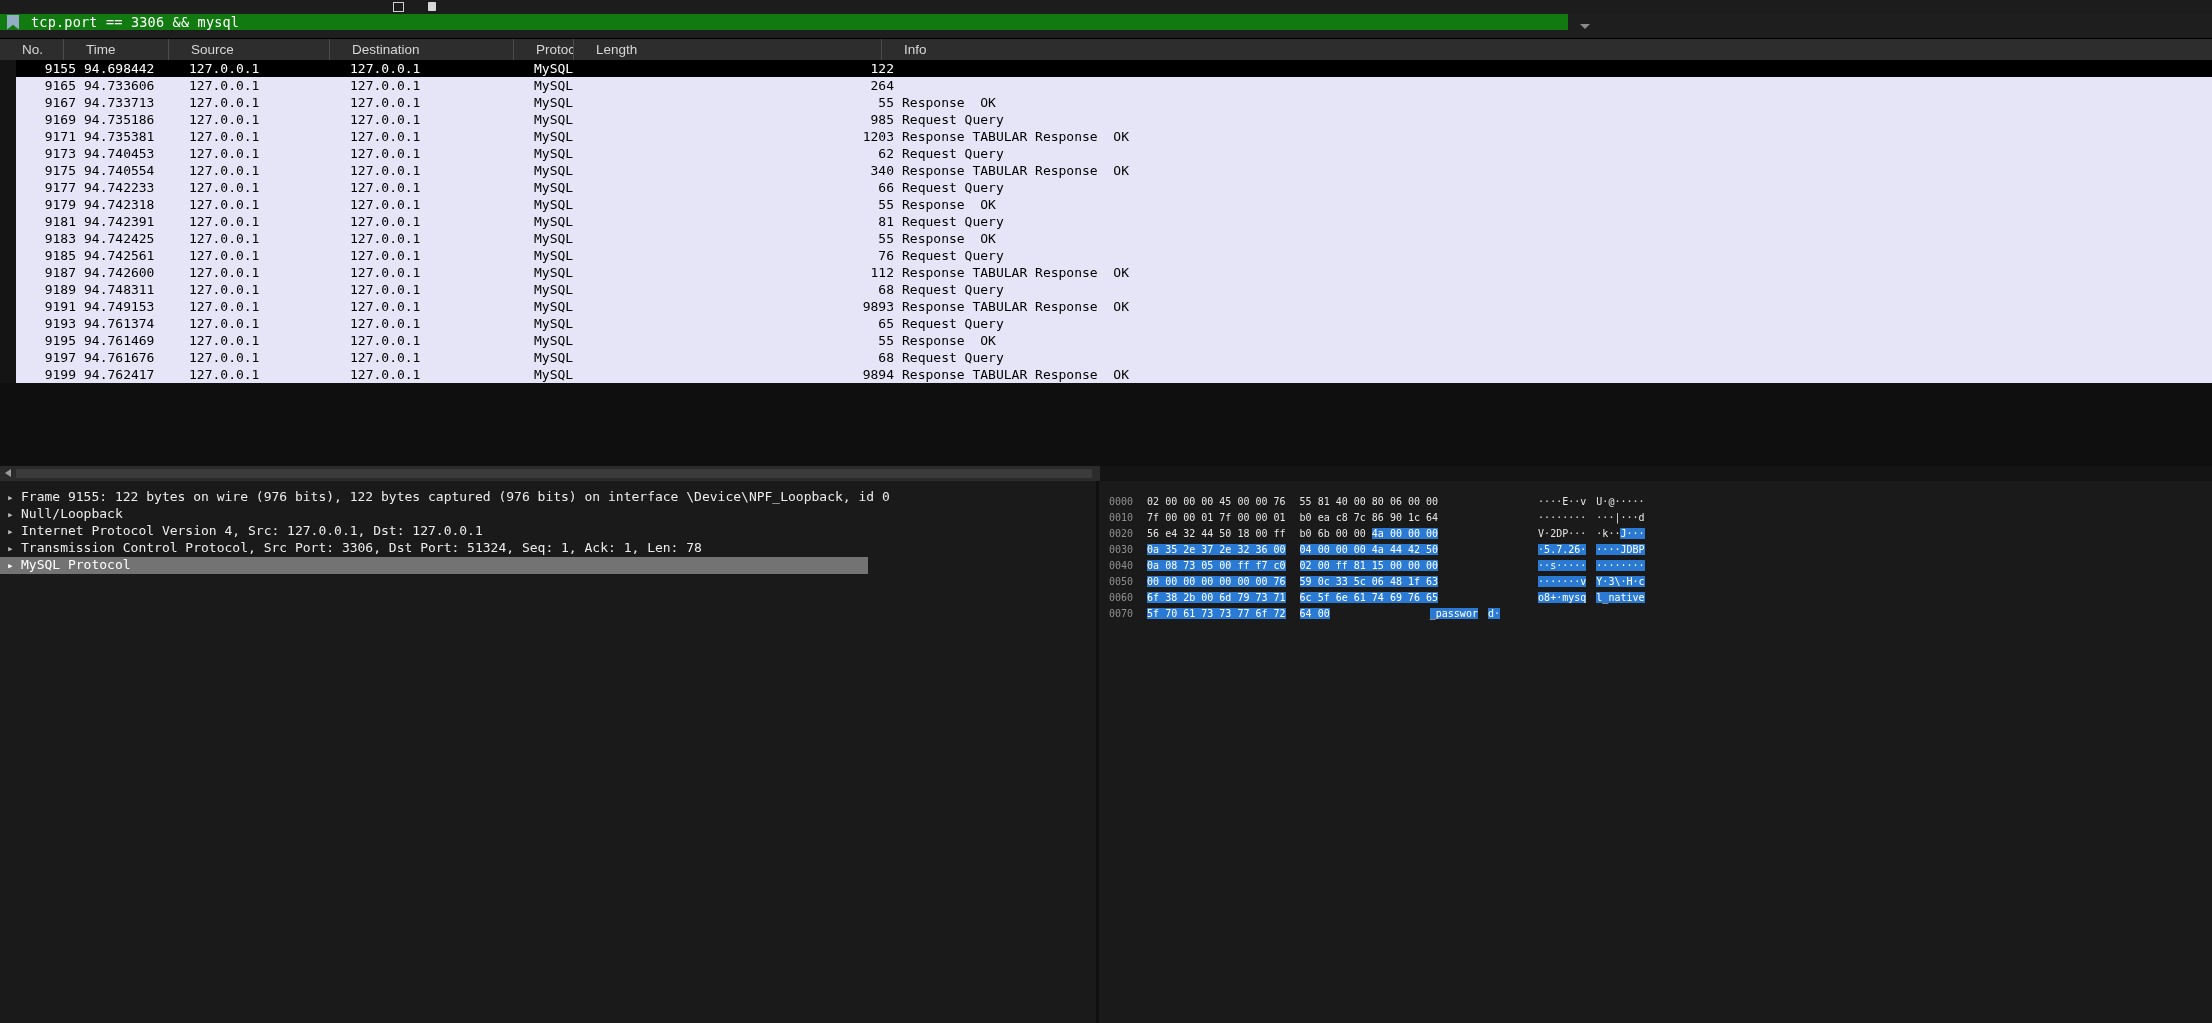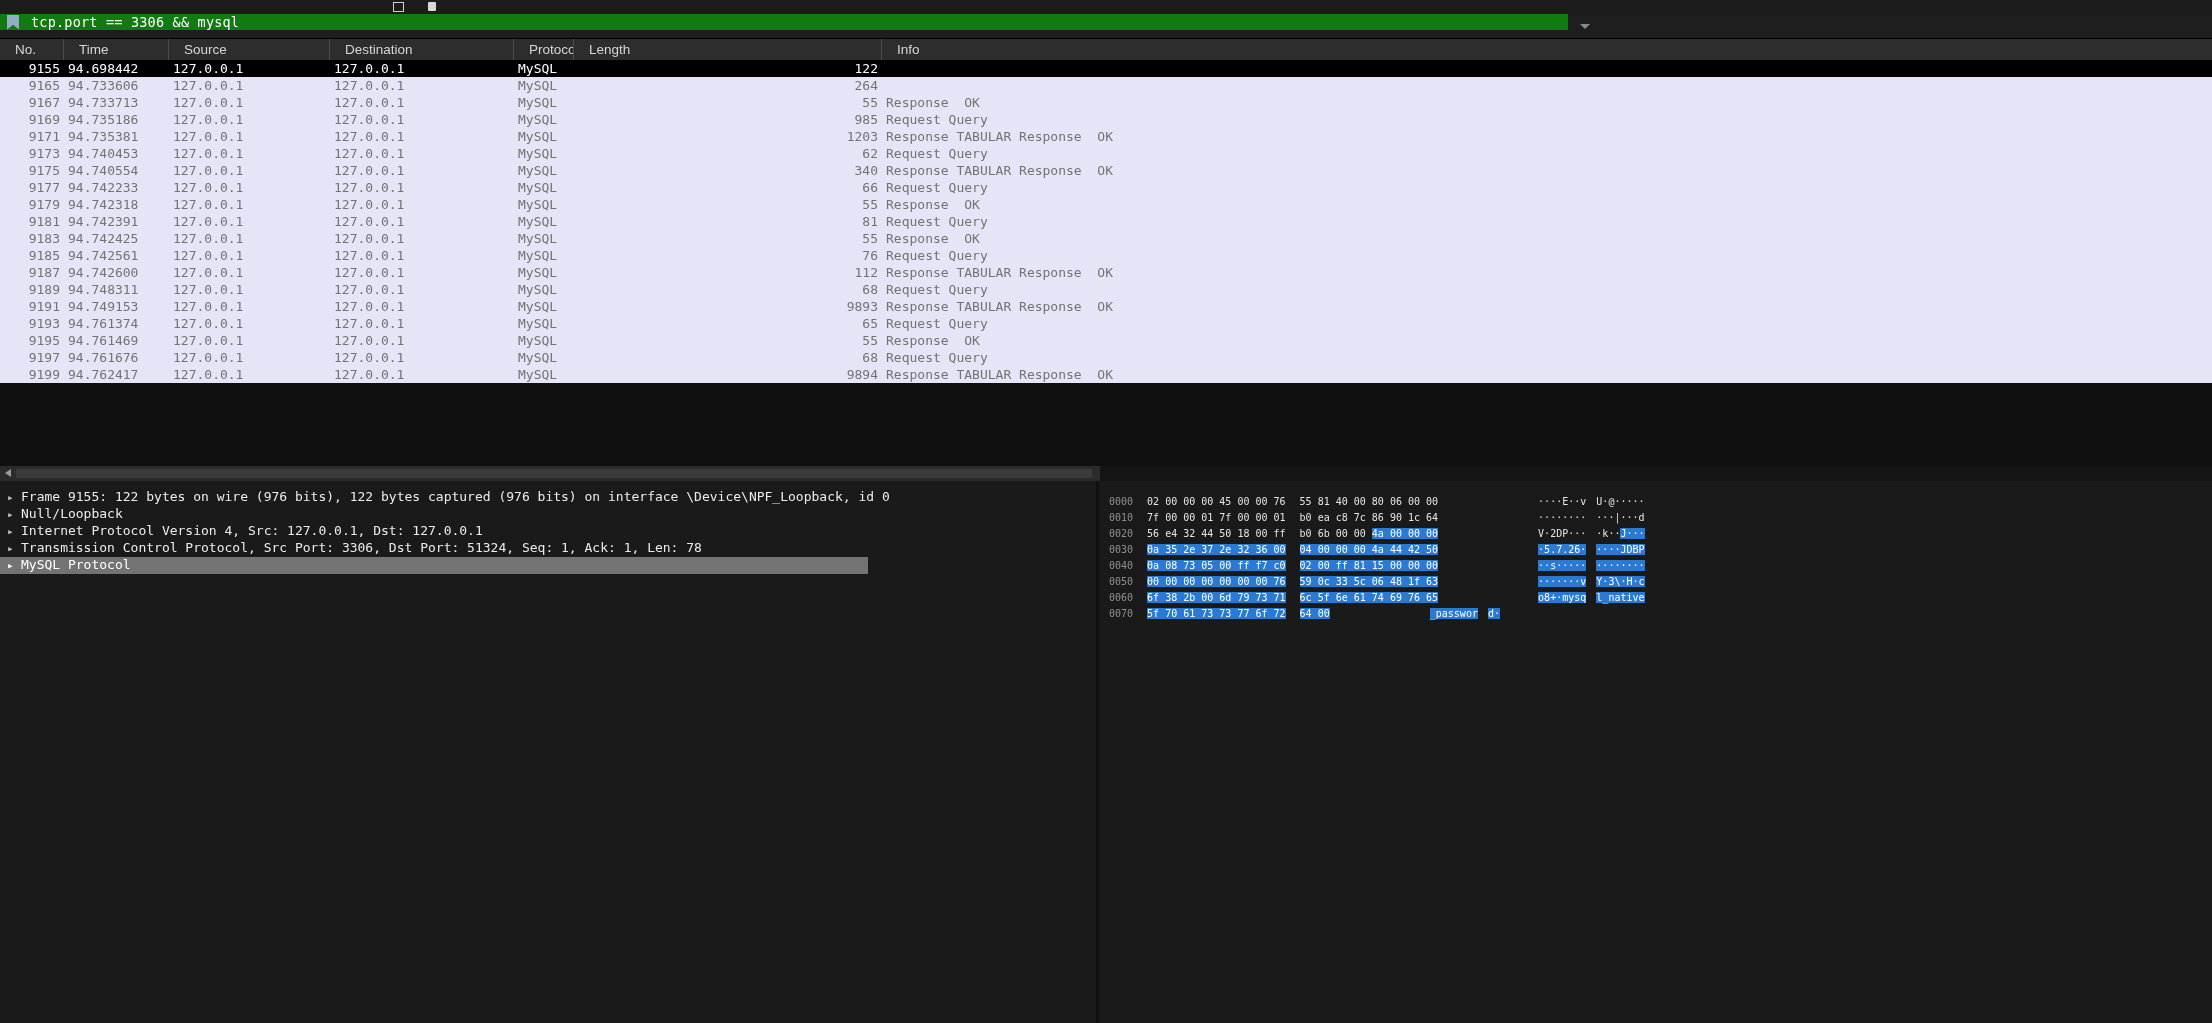--- a/index.html
+++ b/index.html
@@ -18,25 +18,25 @@
   .bookmark-icon { width:12px; height:15px; margin-left:7px; background:#93aec4;
     clip-path:polygon(0 0,100% 0,100% 100%,50% 68%,0 100%); }
   .filter-text { color:#ffffff; margin-left:12px; font-size:13.5px; letter-spacing:0.2px; white-space:pre; }
   .filter-tail { position:absolute; left:1568px; right:0; top:0; height:24px; background:#1e1e1e; }
   .filter-chevron { position:absolute; left:12px; top:10px; width:0; height:0;
     border-left:5px solid transparent; border-right:5px solid transparent; border-top:5px solid #8a8a8a; }
   
   .pgrid { display:grid; grid-template-columns:64px 105px 161px 184px 60px 308px 1fr; }
   .pl-header { position:absolute; top:39px; left:0; right:0; height:21px; background:#2d2d2d;
     color:#d6d6d6; font-family:"Liberation Sans",sans-serif; font-size:13.5px; }
-  .pl-header .hc { border-right:1px solid #4c4c4c; padding-left:15px; height:100%;
+  .pl-header .hc { border-right:1px solid #4c4c4c; padding-left:22px; height:100%;
     display:flex; align-items:center; box-sizing:border-box; white-space:pre; overflow:hidden; }
   .pl-header .hc:last-child { border-right:none; }
-  .packet-rows { position:absolute; top:60px; left:0; right:0; height:323px; background:#e6e5f7; }
-  .prow { height:17px; line-height:17px; background:#e6e5f7; color:#737373; font-size:13px; }
+  .packet-rows { position:absolute; top:60px; left:16px; right:0; height:323px; background:#e6e5f7; }
+  .prow { height:17px; line-height:17px; background:#e6e5f7; color:#000000; font-size:13px; }
   .prow.sel { background:#000000; color:#ffffff; }
   .prow span { padding-left:4px; white-space:pre; overflow:hidden; box-sizing:border-box; }
   .prow .c-no { text-align:right; padding-right:4px; padding-left:0; }
   .prow .c-len { text-align:right; padding-right:4px; padding-left:0; }
   .list-void { position:absolute; top:383px; left:0; right:0; height:83px; background:#0f0f0f; }
   
   .hscroll { position:absolute; top:466px; left:0; width:1100px; height:15px; background:#2b2b2b; }
   .hs-arrow { position:absolute; left:5px; top:3px; width:0; height:0;
     border-top:4.5px solid transparent; border-bottom:4.5px solid transparent; border-right:6px solid #9b9b9b; }
   .hs-thumb { position:absolute; left:16px; right:8px; top:3px; height:9px; background:#3b3b3b; }

